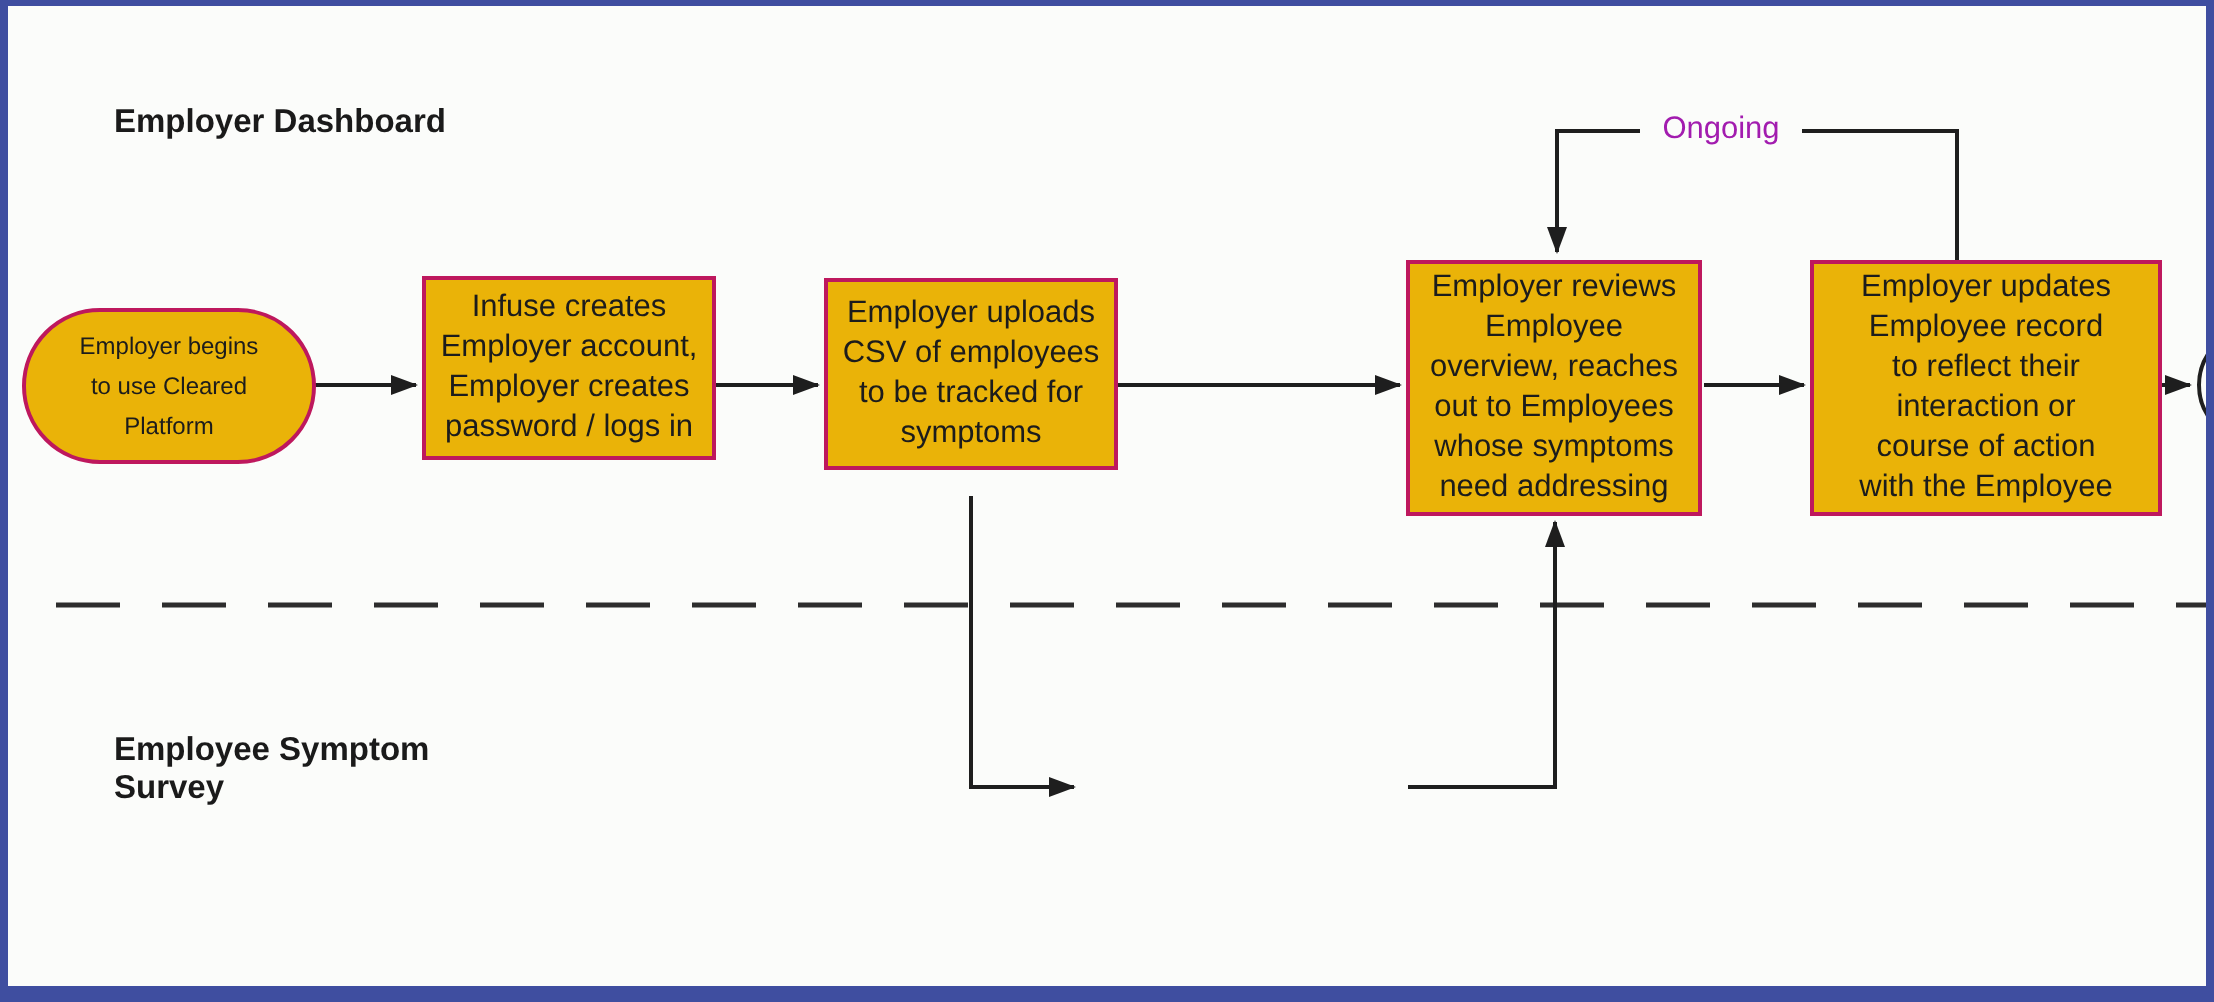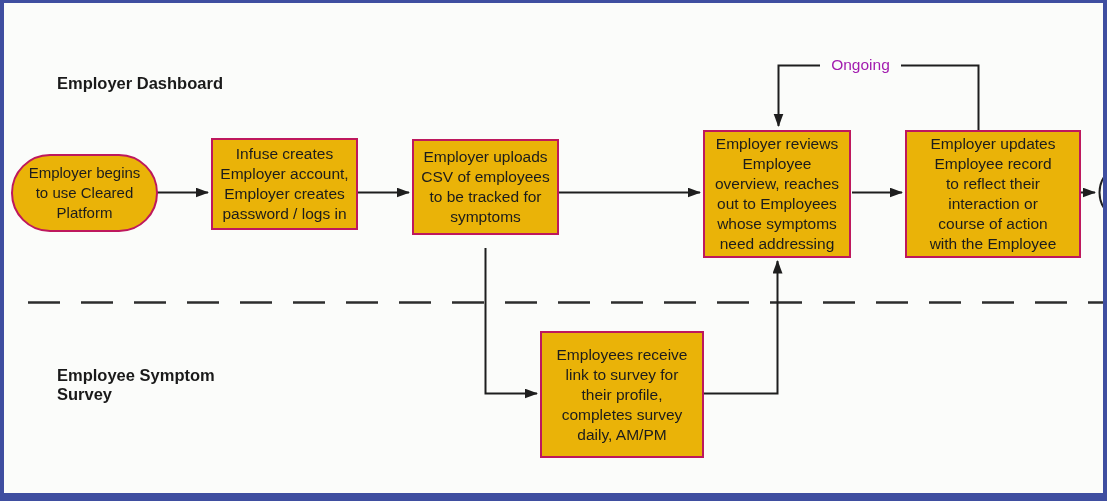--- a/index.html
+++ b/index.html
@@ -46,37 +46,37 @@
     align-items: center;
     justify-content: center;
     text-align: center;
     font-size: 15.5px;
     line-height: 20px;
     white-space: pre-line;
   }
   .node.terminator {
     border-radius: 40px;
   }
-  .node-start   { left: 11px;  top: 154px; width: 147px; height: 78px; font-size: 15px; }
+  .node-start   { left: 11px;  top: 154px; width: 147px; height: 78px; font-size: 12px; }
   .node-account { left: 211px; top: 138px; width: 147px; height: 92px; }
   .node-upload  { left: 412px; top: 139px; width: 147px; height: 96px; }
   .node-review  { left: 703px; top: 130px; width: 148px; height: 128px; }
   .node-update  { left: 905px; top: 130px; width: 176px; height: 128px; }
   .node-survey  { left: 540px; top: 331px; width: 164px; height: 127px; }
   .lane-label {
     position: absolute;
     font-weight: bold;
     font-size: 16.5px;
     line-height: 19px;
     color: #1a1a1a;
     white-space: pre-line;
   }
   .lane-top-label {
     left: 57px;
-    top: 74px;
+    top: 52px;
   }
   .lane-bottom-label {
     left: 57px;
     top: 366px;
     width: 160px;
   }
   .loop-label {
     position: absolute;
     left: 820px;
     top: 55px;
@@ -147,20 +147,15 @@
 whose symptoms
 need addressing</div>
 
     <div class="node node-update">Employer updates
 Employee record
 to reflect their
 interaction or
 course of action
 with the Employee</div>
 
-    <div class="node node-survey">Employees receive
-link to survey for
-their profile,
-completes survey
-daily, AM/PM</div>
 
   </div>
 </div>
 
 </body></html>

